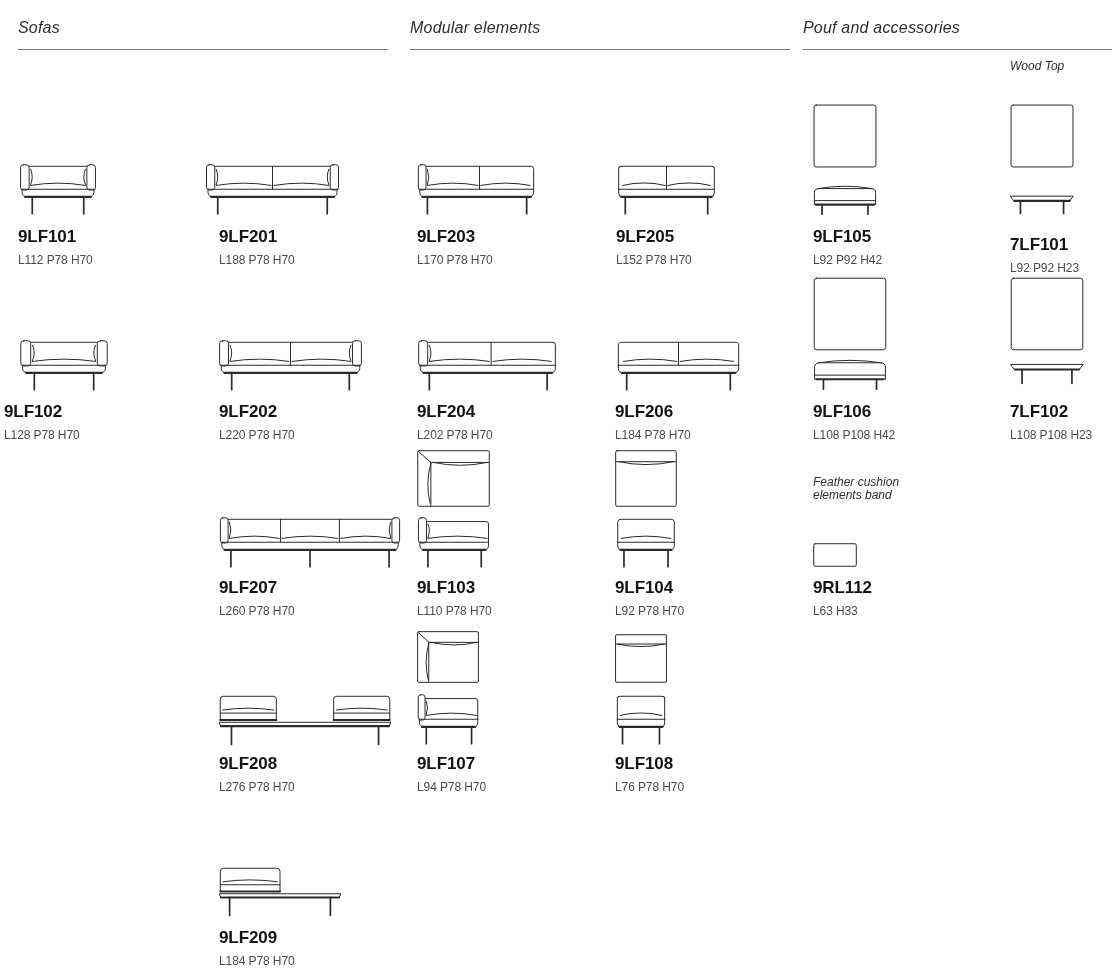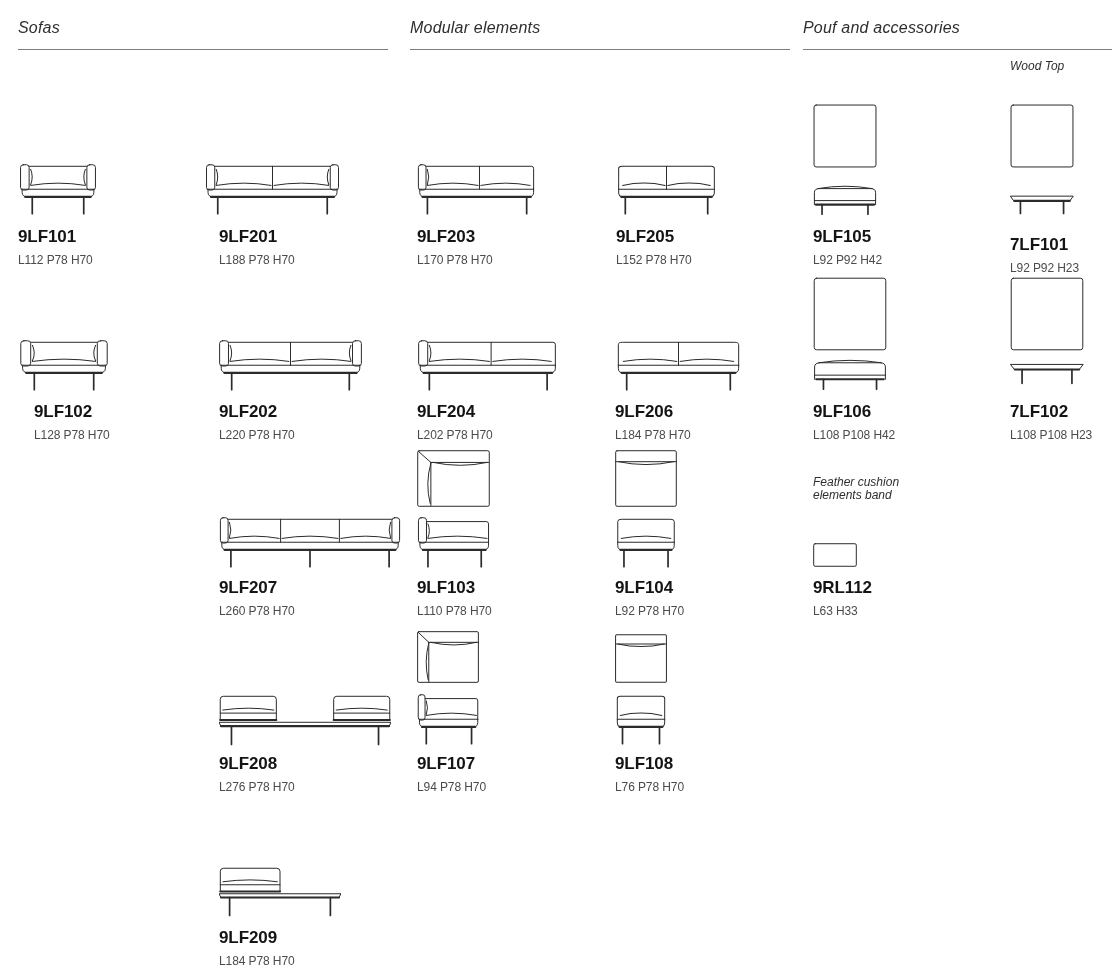--- a/index.html
+++ b/index.html
@@ -257,21 +257,21 @@
   <svg class="draw sym" style="left:813px;top:357px" width="74" height="33" viewBox="0 0 92 40" preserveAspectRatio="none">
       <use href="#sym-poufside" xlink:href="#sym-poufside"></use>
     </svg>
   <svg class="draw sym" style="left:1010px;top:277px" width="74" height="74" viewBox="0 0 92 92" preserveAspectRatio="none">
       <use href="#sym-poufplan" xlink:href="#sym-poufplan"></use>
     </svg>
   <svg class="draw sym" style="left:1010px;top:361px" width="74" height="24" viewBox="0 0 92 28" preserveAspectRatio="none">
       <use href="#sym-woodside" xlink:href="#sym-woodside"></use>
     </svg>
 
-  <div class="lbl" style="left:34px;top:405px">
+  <div class="lbl" style="left:4px;top:405px">
     <div class="code">9LF102</div>
     <div class="dims">L128 P78 H70</div>
   </div>
   <div class="lbl" style="left:219px;top:405px">
     <div class="code">9LF202</div>
     <div class="dims">L220 P78 H70</div>
   </div>
   <div class="lbl" style="left:417px;top:405px">
     <div class="code">9LF204</div>
     <div class="dims">L202 P78 H70</div>

